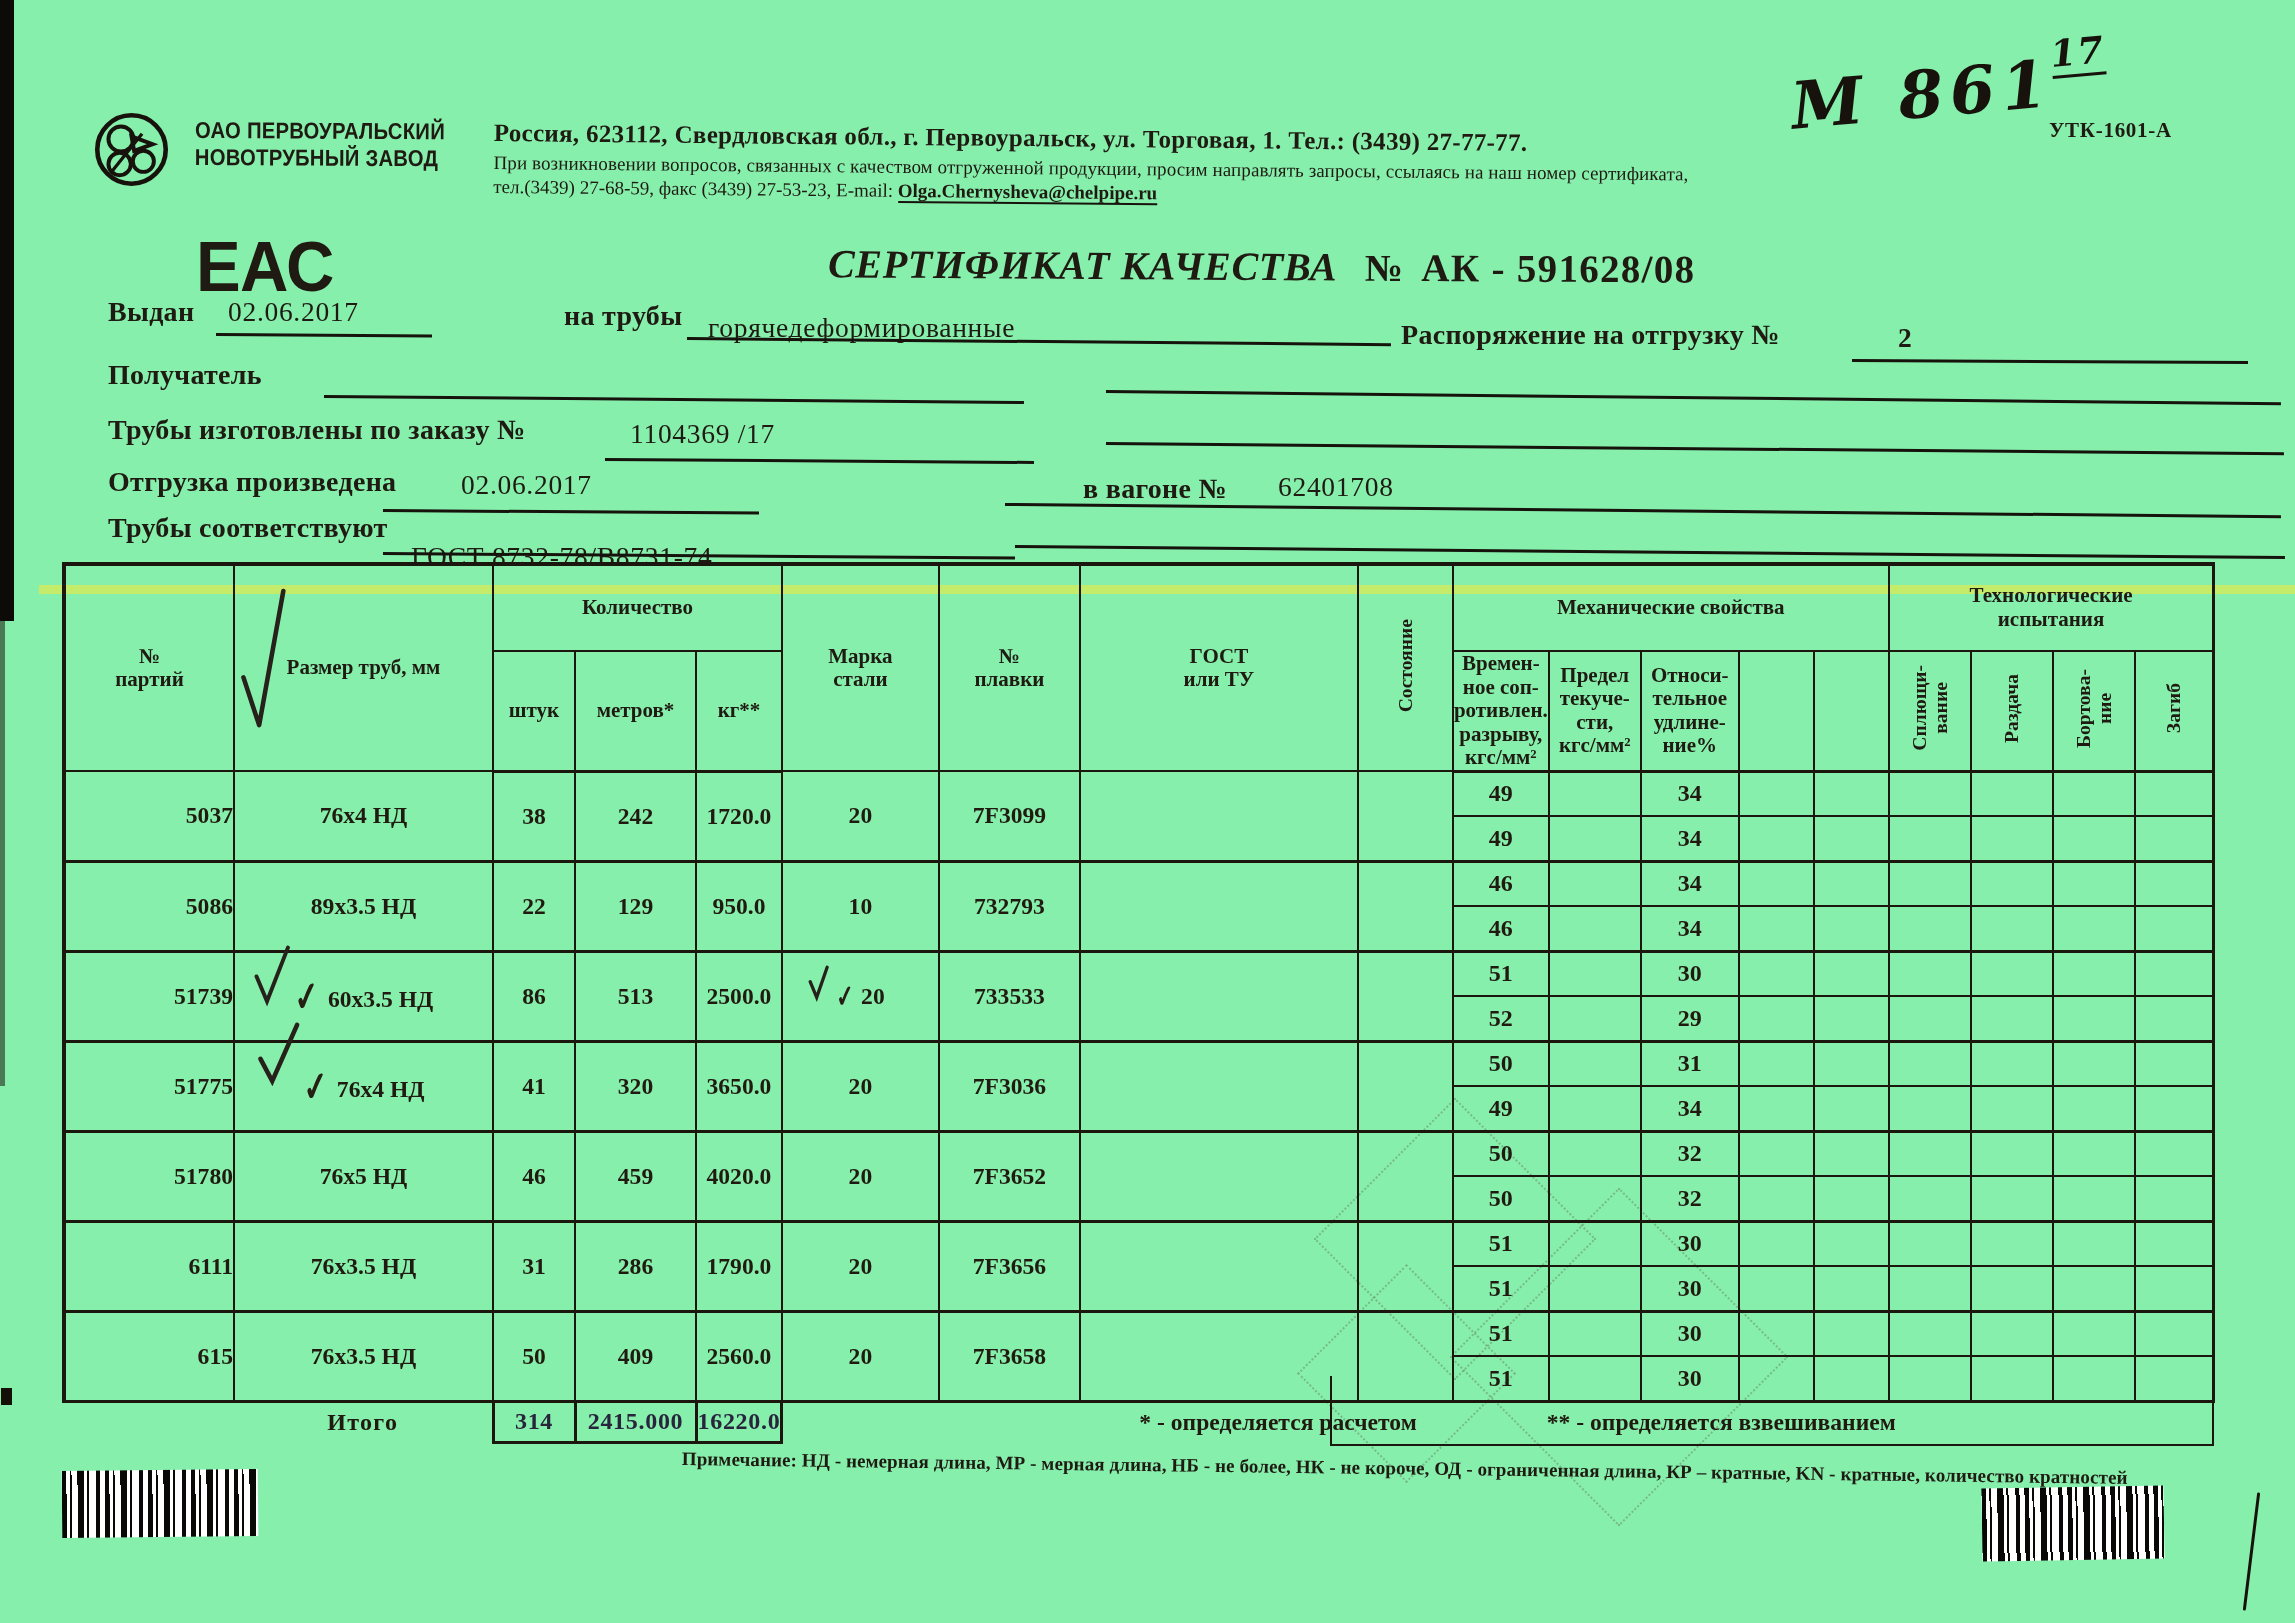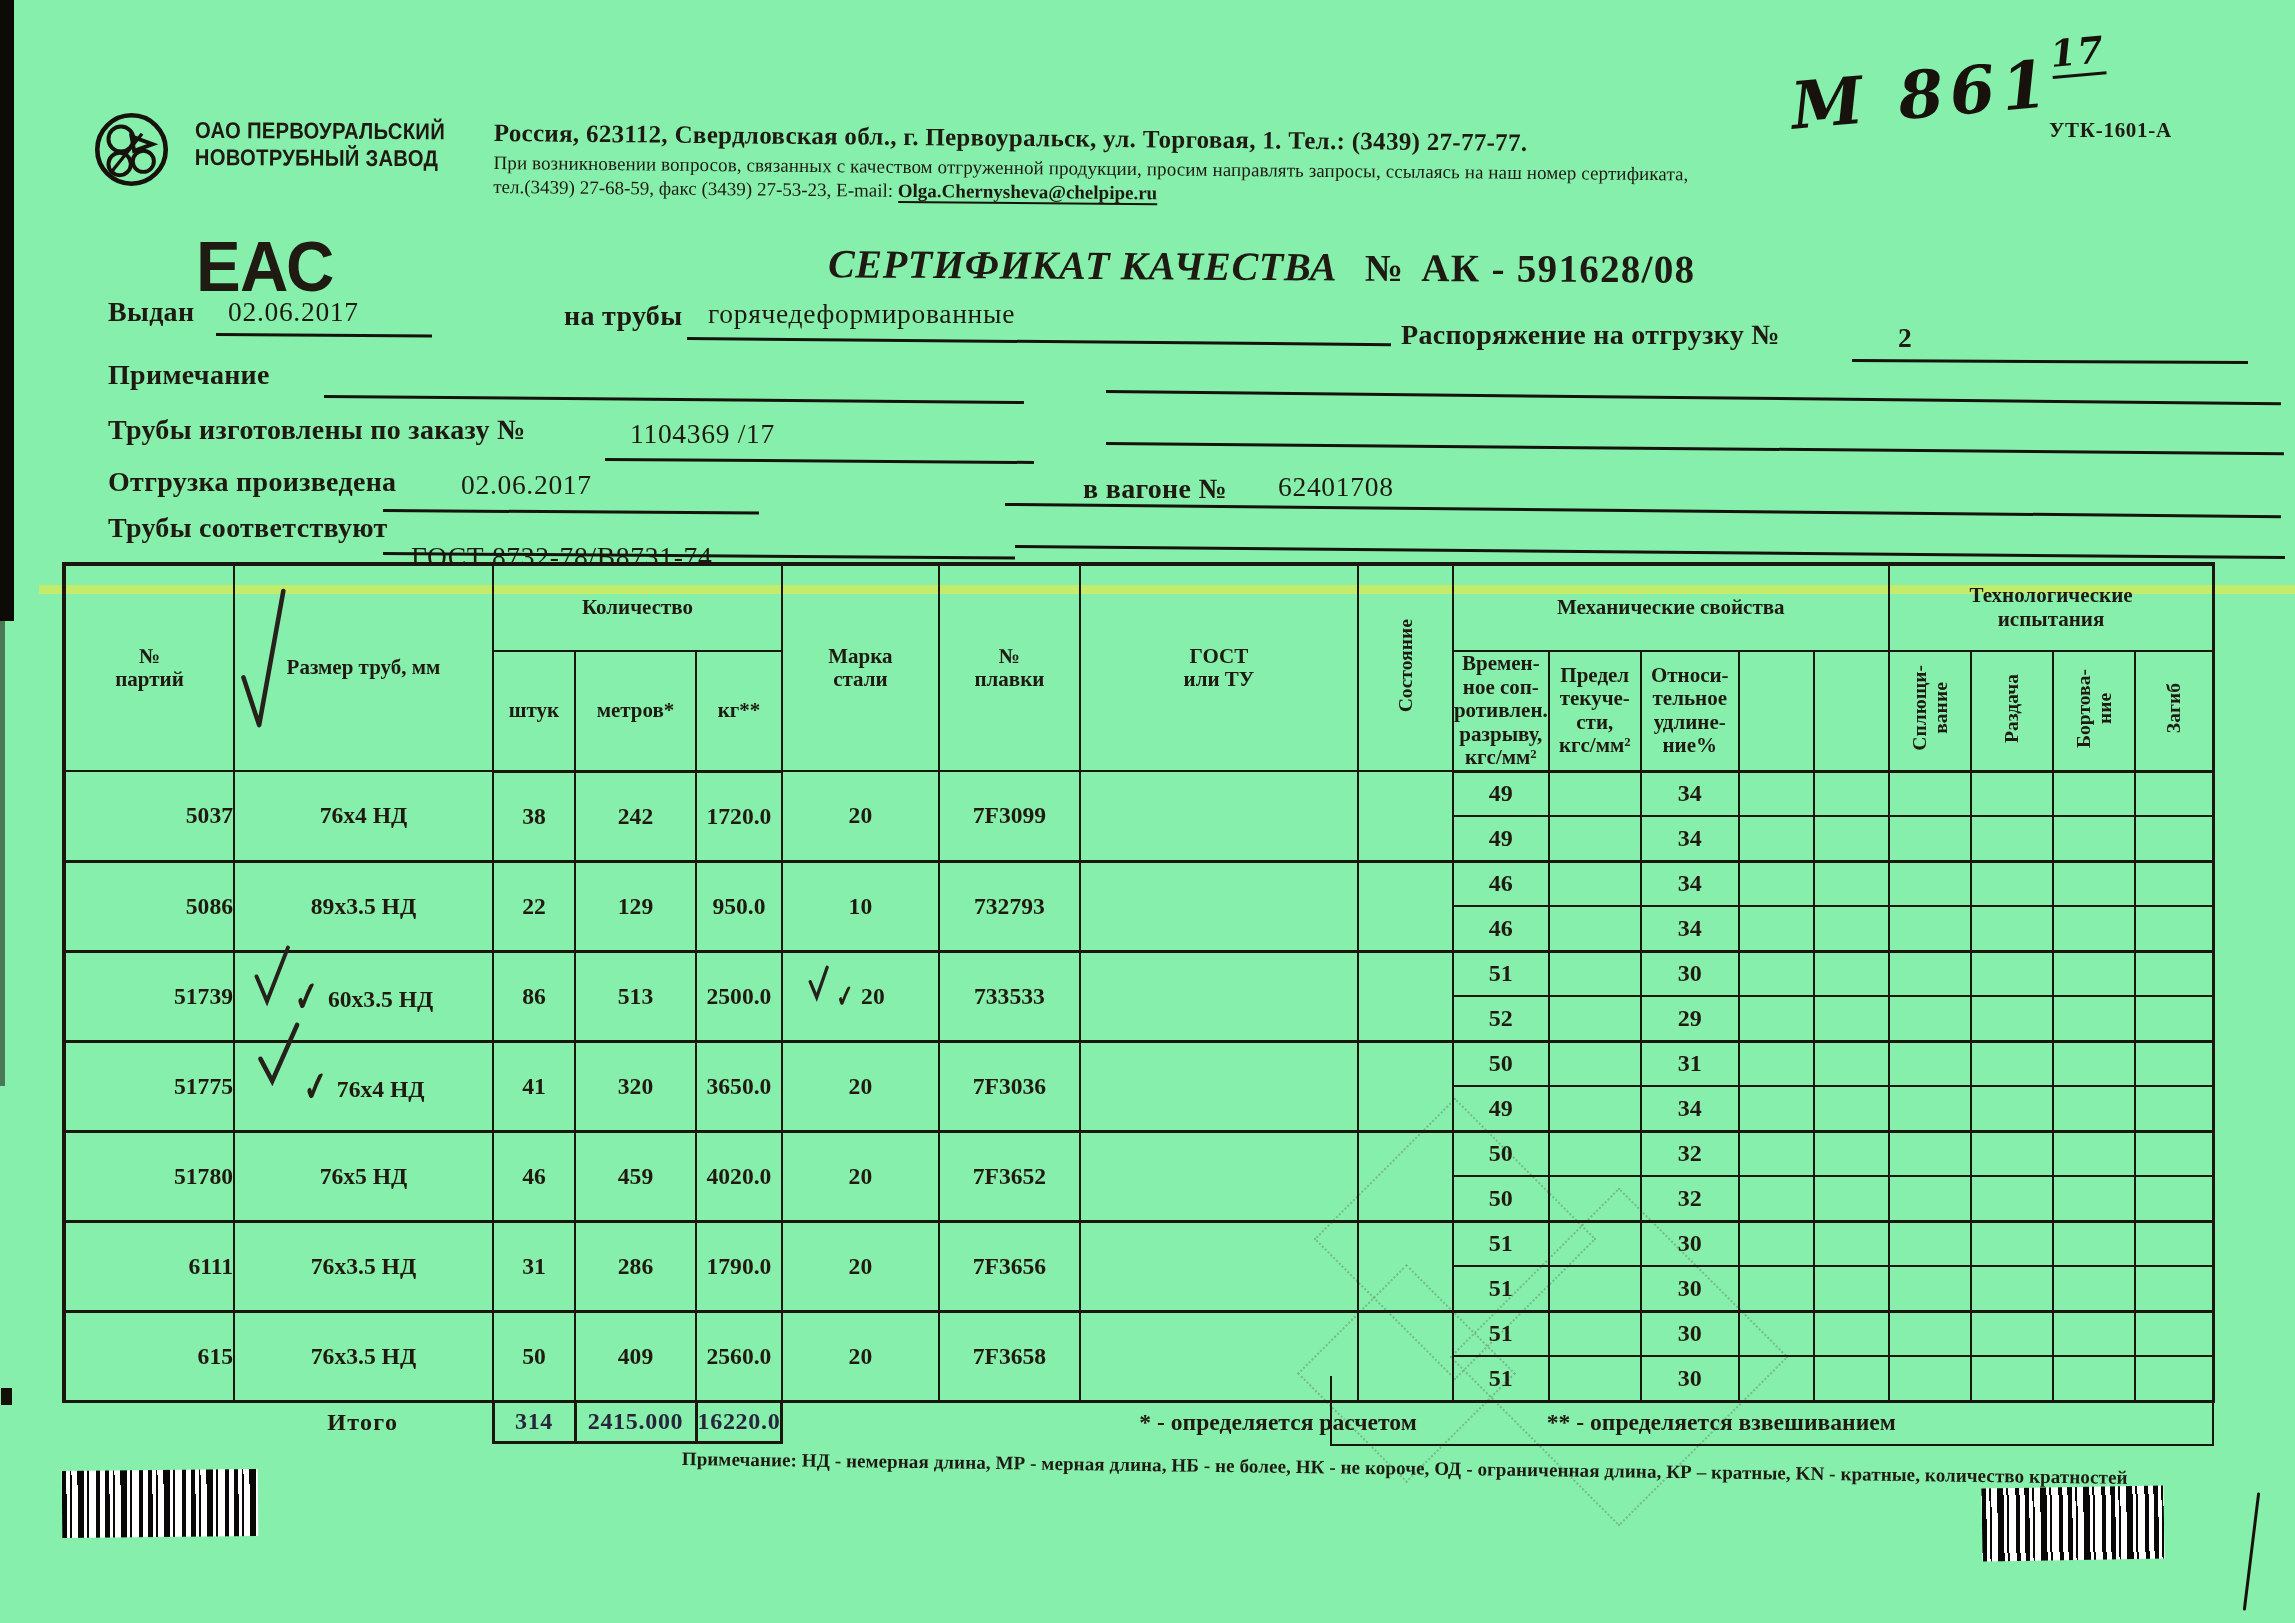--- a/index.html
+++ b/index.html
@@ -137,25 +137,25 @@
 
   <div class="abs title-line">
     <span class="title-main">СЕРТИФИКАТ КАЧЕСТВА</span>
     <span class="title-no">№</span>
     <span class="title-num">АК - 591628/08</span>
   </div>
 
   <span class="abs lab" style="left:108px;top:296px;">Выдан</span>
   <span class="abs val" style="left:228px;top:296px;">02.06.2017</span>
   <span class="abs lab" style="left:564px;top:300px;">на трубы</span>
-  <span class="abs val" style="left:708px;top:298px;text-align:right;">горячедеформированные</span>
+  <span class="abs val" style="left:708px;top:312px;text-align:right;">горячедеформированные</span>
   <span class="abs lab" style="left:1401px;top:319px;">Распоряжение на отгрузку №</span>
   <span class="abs val" style="left:1898px;top:322px;font-weight:700;">2</span>
 
-  <span class="abs lab" style="left:108px;top:359px;">Примечание</span>
+  <span class="abs lab" style="left:108px;top:359px;">Получатель</span>
 
   <span class="abs lab" style="left:108px;top:414px;">Трубы изготовлены по заказу №</span>
   <span class="abs val" style="left:630px;top:418px;">1104369  /17</span>
 
   <span class="abs lab" style="left:108px;top:466px;">Отгрузка произведена</span>
   <span class="abs val" style="left:461px;top:469px;">02.06.2017</span>
   <span class="abs lab" style="left:1083px;top:473px;">в вагоне №</span>
   <span class="abs val" style="left:1278px;top:471px;">62401708</span>
 
   <span class="abs lab" style="left:108px;top:512px;">Трубы соответствуют</span>

